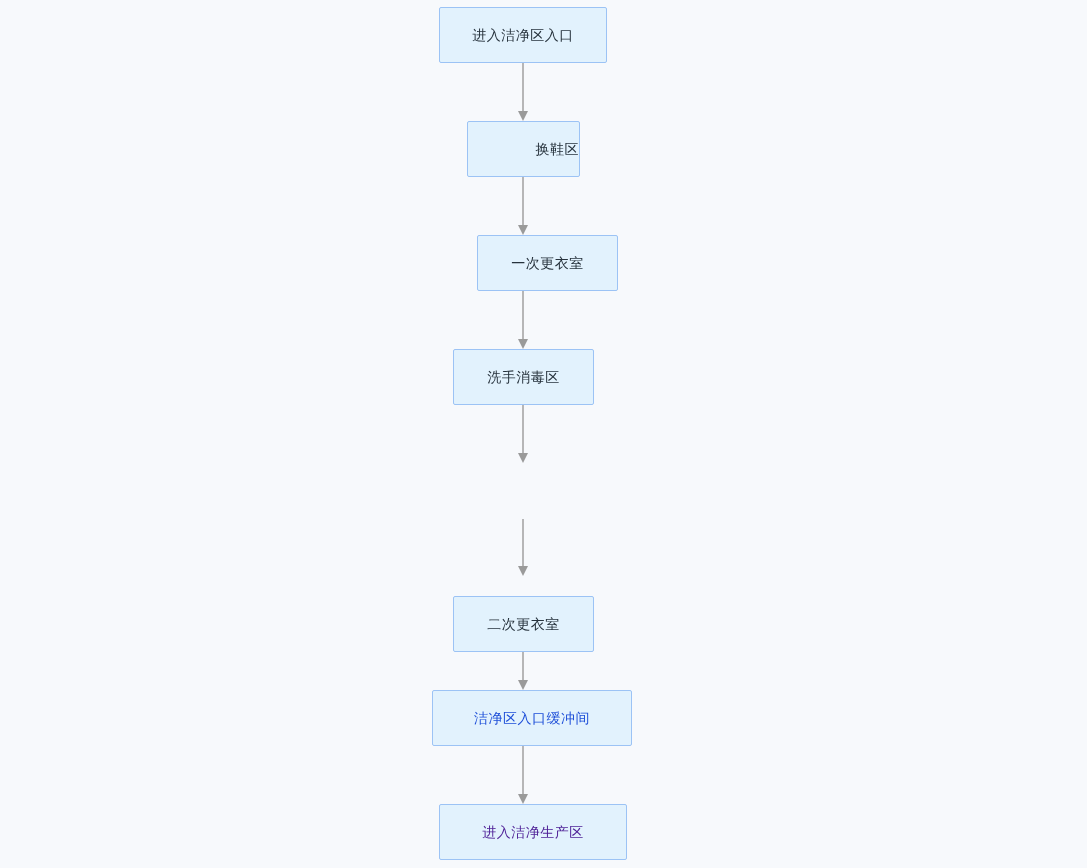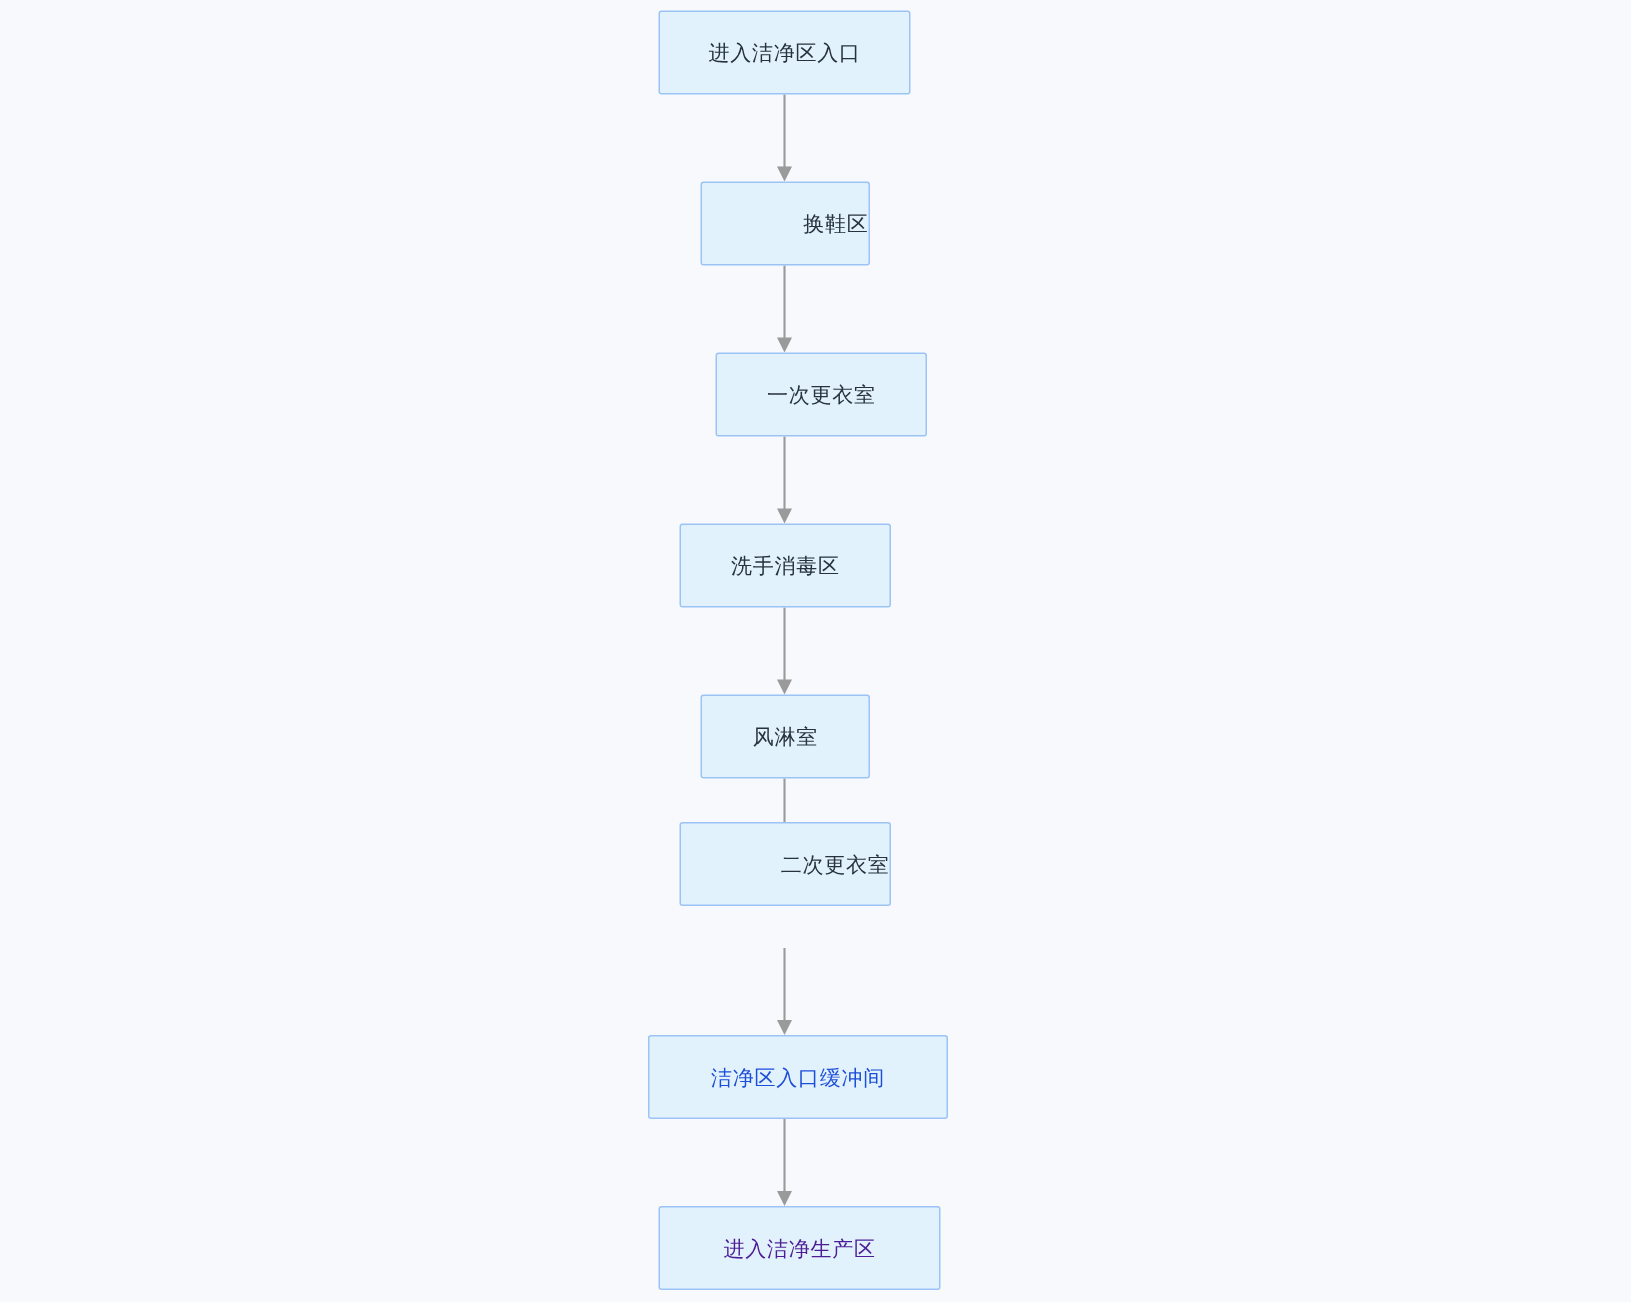--- a/index.html
+++ b/index.html
@@ -99,24 +99,21 @@
     </div>
     <div class="flow-node" style="left: 467px; top: 121px; width: 113px; height: 56px; background: rgb(226, 242, 253); border-color: rgb(156, 195, 245); color: rgb(38, 50, 60); justify-content: flex-end;">
       <span class="flow-node-label">换鞋区</span>
     </div>
     <div class="flow-node" style="left: 453px; top: 235px; width: 141px; height: 56px; background: rgb(226, 242, 253); border-color: rgb(156, 195, 245); color: rgb(38, 50, 60); margin-left: 24px;">
       <span class="flow-node-label">一次更衣室</span>
     </div>
     <div class="flow-node" style="left: 453px; top: 349px; width: 141px; height: 56px; background: rgb(226, 242, 253); border-color: rgb(156, 195, 245); color: rgb(38, 50, 60); align-items: center;">
       <span class="flow-node-label">洗手消毒区</span>
     </div>
-    <div class="flow-node" style="left: 467px; top: 463px; width: 113px; height: 56px; background: rgb(226, 242, 253); border-color: rgb(156, 195, 245); color: rgb(38, 50, 60);">
-      <span class="flow-node-label">风淋室</span>
-    </div>
-    <div class="flow-node" style="left: 453px; top: 548px; width: 141px; height: 56px; background: rgb(226, 242, 253); border-color: rgb(156, 195, 245); color: rgb(38, 50, 60); justify-content: flex-end;">
+    <div class="flow-node" style="left: 453px; top: 596px; width: 141px; height: 56px; background: rgb(226, 242, 253); border-color: rgb(156, 195, 245); color: rgb(38, 50, 60);">
       <span class="flow-node-label">二次更衣室</span>
     </div>
     <div class="flow-node" style="left: 432px; top: 690px; width: 200px; height: 56px; background: rgb(226, 242, 253); border-color: rgb(156, 195, 245); color: #1d4ed8;">
       <span class="flow-node-label">洁净区入口缓冲间</span>
     </div>
     <div class="flow-node" style="left: 439px; top: 804px; width: 188px; height: 56px; background: rgb(226, 242, 253); border-color: rgb(156, 195, 245); color: #4c1d95;">
       <span class="flow-node-label">进入洁净生产区</span>
     </div>
   </div>
 

